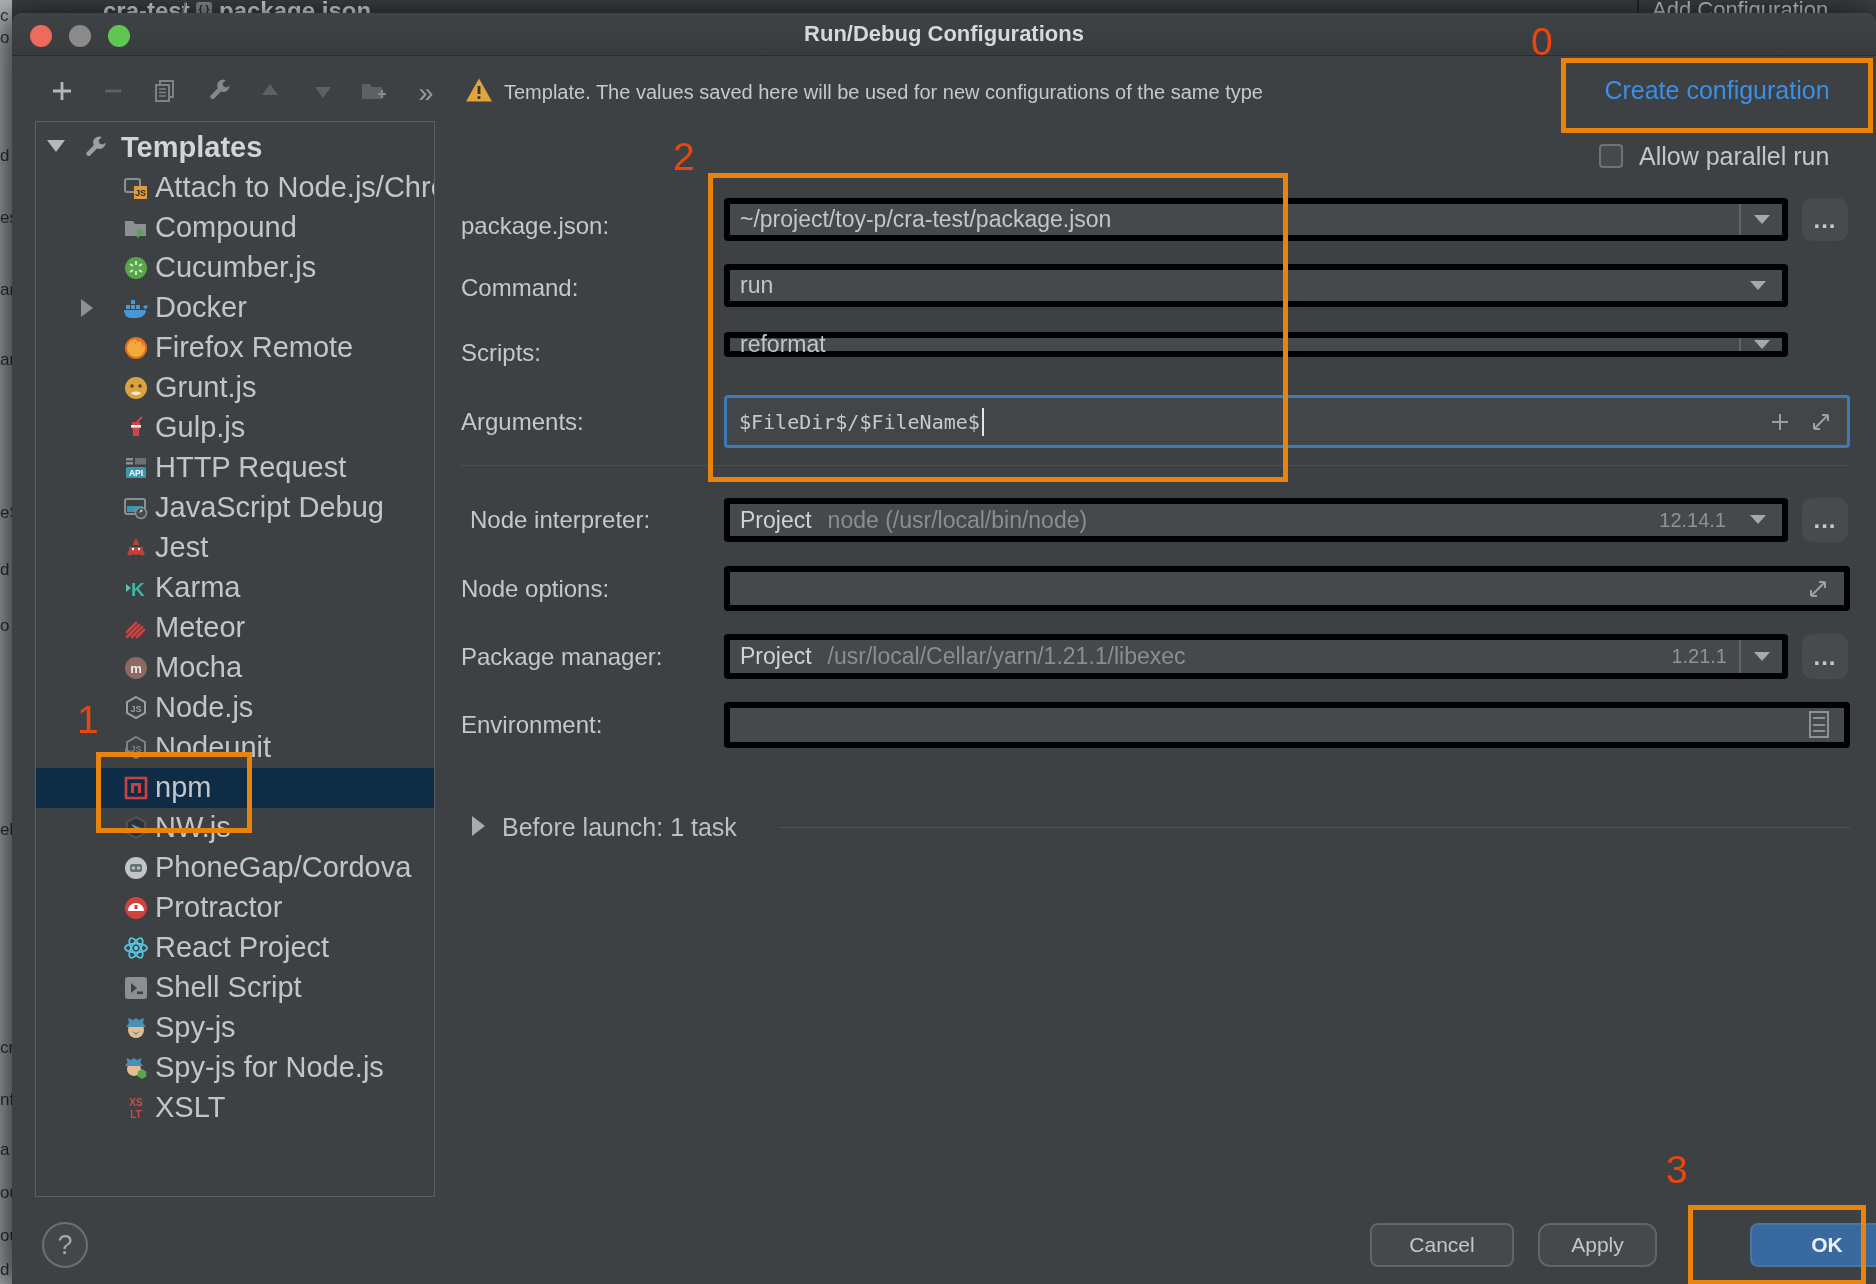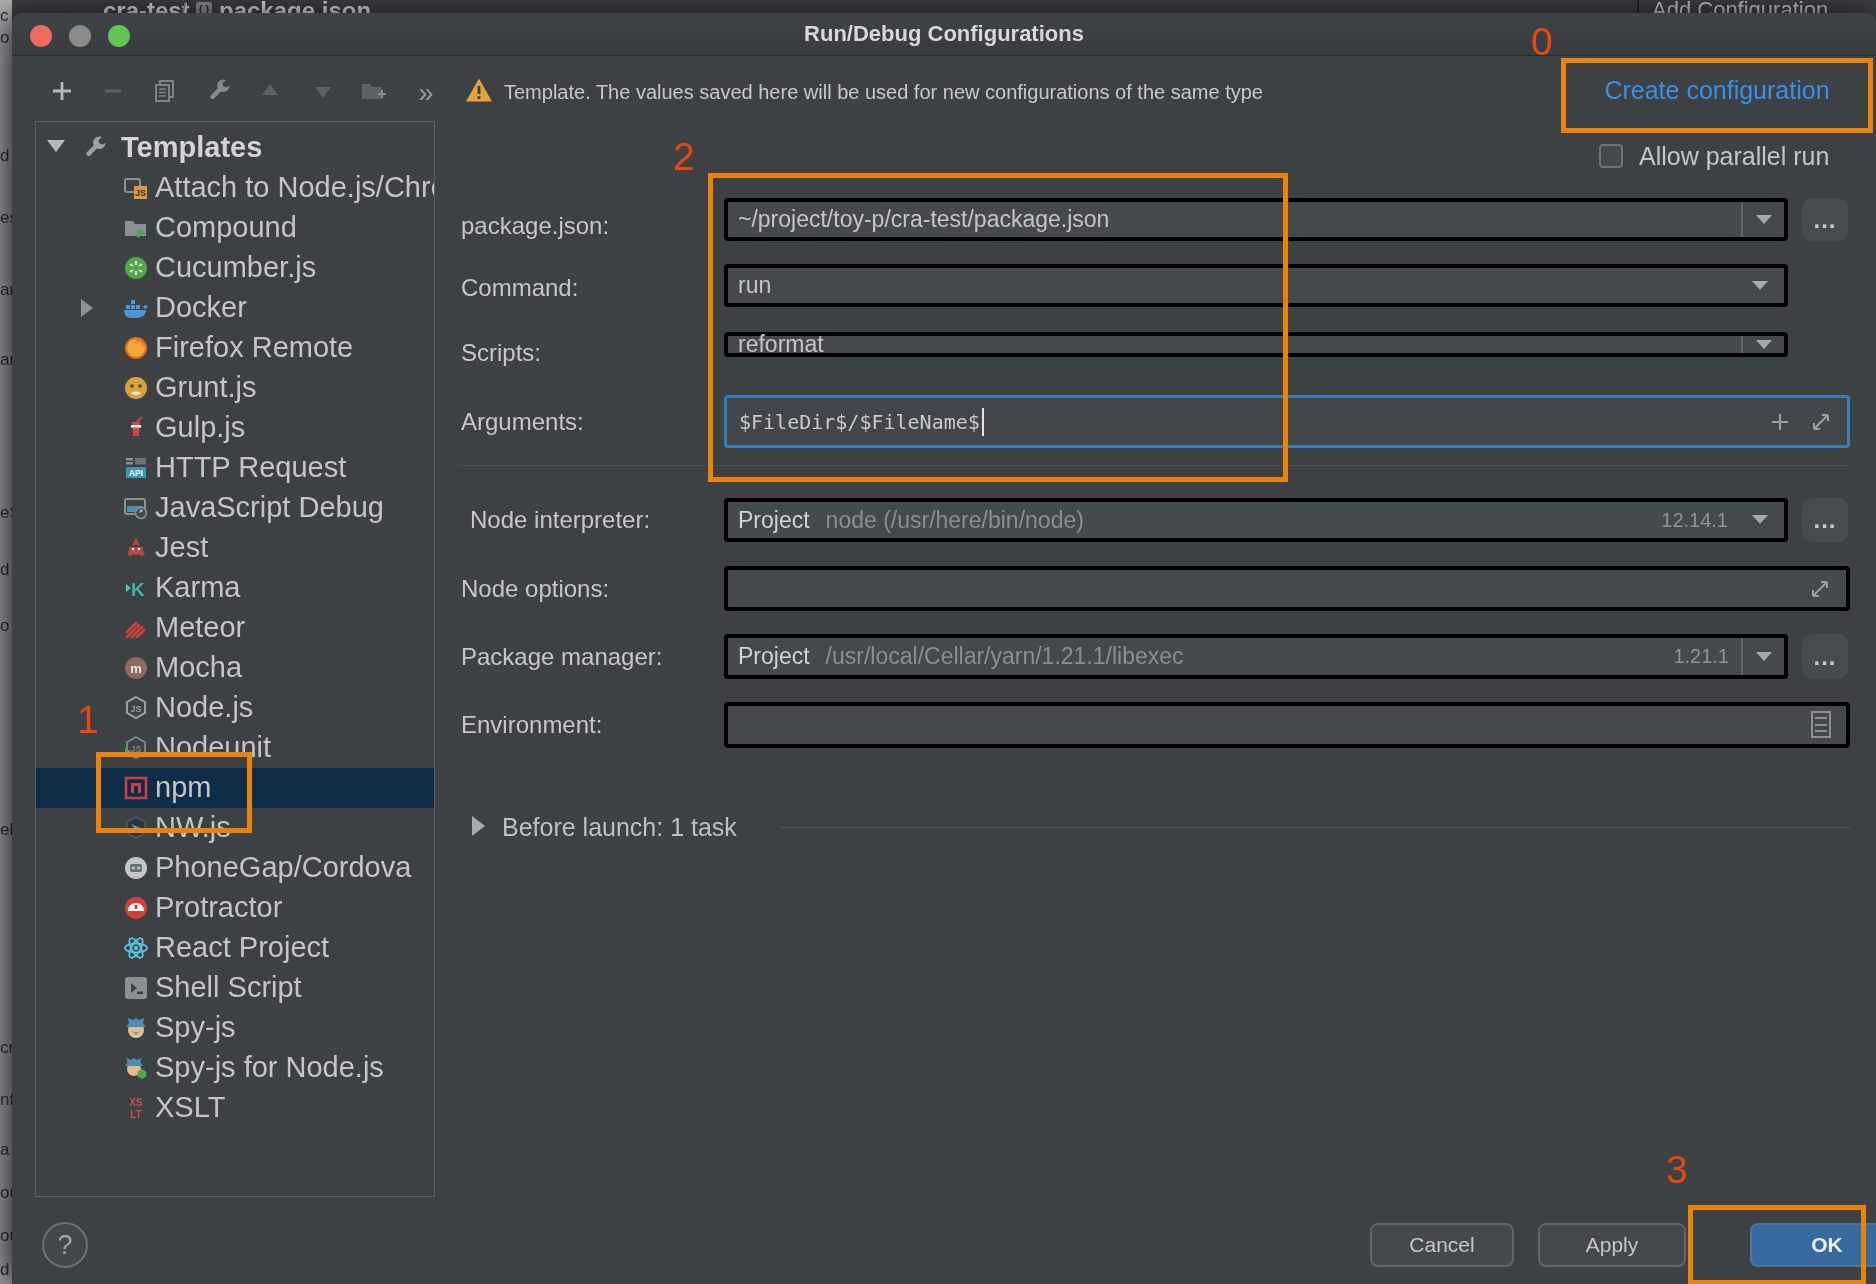--- a/index.html
+++ b/index.html
@@ -41,21 +41,21 @@
   .trow{position:absolute;left:0;width:398px;height:40px;}
   .trow.sel{background:#0e2c46;}
   .texp{position:absolute;top:12px;width:0;height:0;}
   .texp.down{border-left:9px solid transparent;border-right:9px solid transparent;border-top:12px solid #b6b9bb;}
   .texp.right{border-top:9px solid transparent;border-bottom:9px solid transparent;border-left:12px solid #8d9193;top:11px;}
   .ticon{position:absolute;top:6px;width:27px;height:27px;display:flex;align-items:center;justify-content:center;}
   .tlabel{position:absolute;top:3px;font-size:29px;color:#c3c5c7;white-space:nowrap;}
   .tlabel.bold{font-weight:bold;color:#d2d4d6;}
   
   .flabel{position:absolute;left:449px;font-size:24px;color:#c5c7c9;white-space:nowrap;}
-  .field{position:absolute;left:712px;background:#45494b;border:4px solid #000000;border-radius:4px;box-sizing:border-box;}
+  .field{position:absolute;left:712px;background:#45494b;border:6px solid #000000;border-radius:4px;box-sizing:border-box;}
   .fval{position:absolute;left:10px;top:0;bottom:0;display:flex;align-items:center;font-size:23px;color:#c3c5c7;white-space:nowrap;}
   .fval .scope{color:#d0d3d5;margin-right:16px;}
   .fval .dim{color:#8a8e90;}
   .version{position:absolute;top:0;bottom:0;display:flex;align-items:center;font-size:20px;color:#8f9395;}
   .tri{width:0;height:0;border-left:8px solid transparent;border-right:8px solid transparent;border-top:9px solid #a6a9ab;}
   .arrow-zone{position:absolute;right:0;top:0;bottom:0;width:41px;border-left:2px solid #5f6466;
               display:flex;align-items:center;justify-content:center;}
   .plain-arrow{position:absolute;right:16px;top:50%;margin-top:-5px;}
   .browse{position:absolute;left:1790px;width:46px;background:#474b4d;border:2px solid #60656
 7;border-radius:10px;box-sizing:border-box;display:flex;align-items:center;justify-content:center;
@@ -505,21 +505,21 @@
 
     <div class="sep-line" style="left:448px;top:452px;width:1390px;"></div>
 
     <div class="ann-digit" style="left:661px;top:122px;">2</div>
     <div class="ann-box" style="left:696px;top:160px;width:570px;height:299px;"></div>
 
     <div class="flabel" style="top:485px;height:44px;line-height:44px;margin-left:9px;">Node interpreter:</div>
     <div class="field" style="top:485px;height:44px;width:1064px;">
       <div class="fval">
         <span class="scope">Project</span>
-        <span class="dim">node (/usr/here/bin/node)</span>
+        <span class="dim">node (/usr/local/bin/node)</span>
       </div>
       <span class="version" style="right:56px;">12.14.1</span>
       <span class="tri plain-arrow"></span>
     </div>
     <div class="browse" style="top:485px;height:44px;">...</div>
 
     <div class="flabel" style="top:553px;height:45px;line-height:45px;">Node options:</div>
     <div class="field" style="top:553px;height:45px;width:1126px;">
       <div class="fval"></div>
       <span style="position:absolute;right:15px;top:50%;margin-top:-11px;">
@@ -551,20 +551,20 @@
           <i></i>
         </span>
     </div>
 
     <span class="bl-exp"></span>
     <div class="bl-text">Before launch: 1 task</div>
     <div class="sep-line" style="left:768px;top:814px;width:1070px;background:#505456;"></div>
 
     <div class="help">?</div>
     <div class="btn gray" style="left:1358px;width:144px;">Cancel</div>
-    <div class="btn gray" style="left:1526px;width:148px;">Apply</div>
+    <div class="btn gray" style="left:1526px;width:119px;border-radius:12px;">Apply</div>
     <div class="btn blue" style="left:1738px;width:154px;">OK</div>
 
     <div class="ann-digit" style="left:1654px;top:1135px;">3</div>
     <div class="ann-box" style="left:1676px;top:1192px;width:168px;height:70px;"></div>
 
   </div>
 </div>
 
 </body></html>

